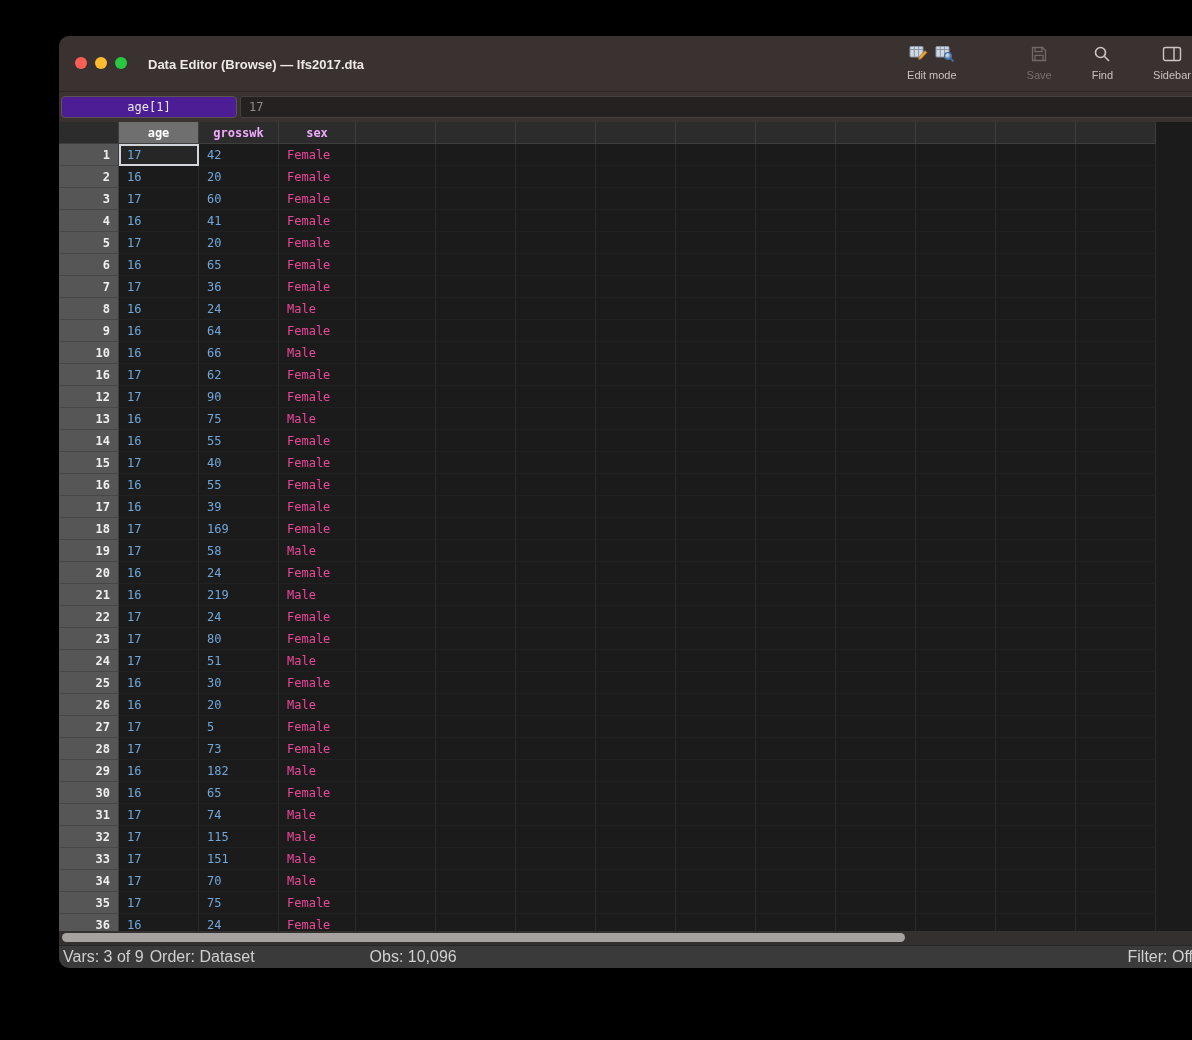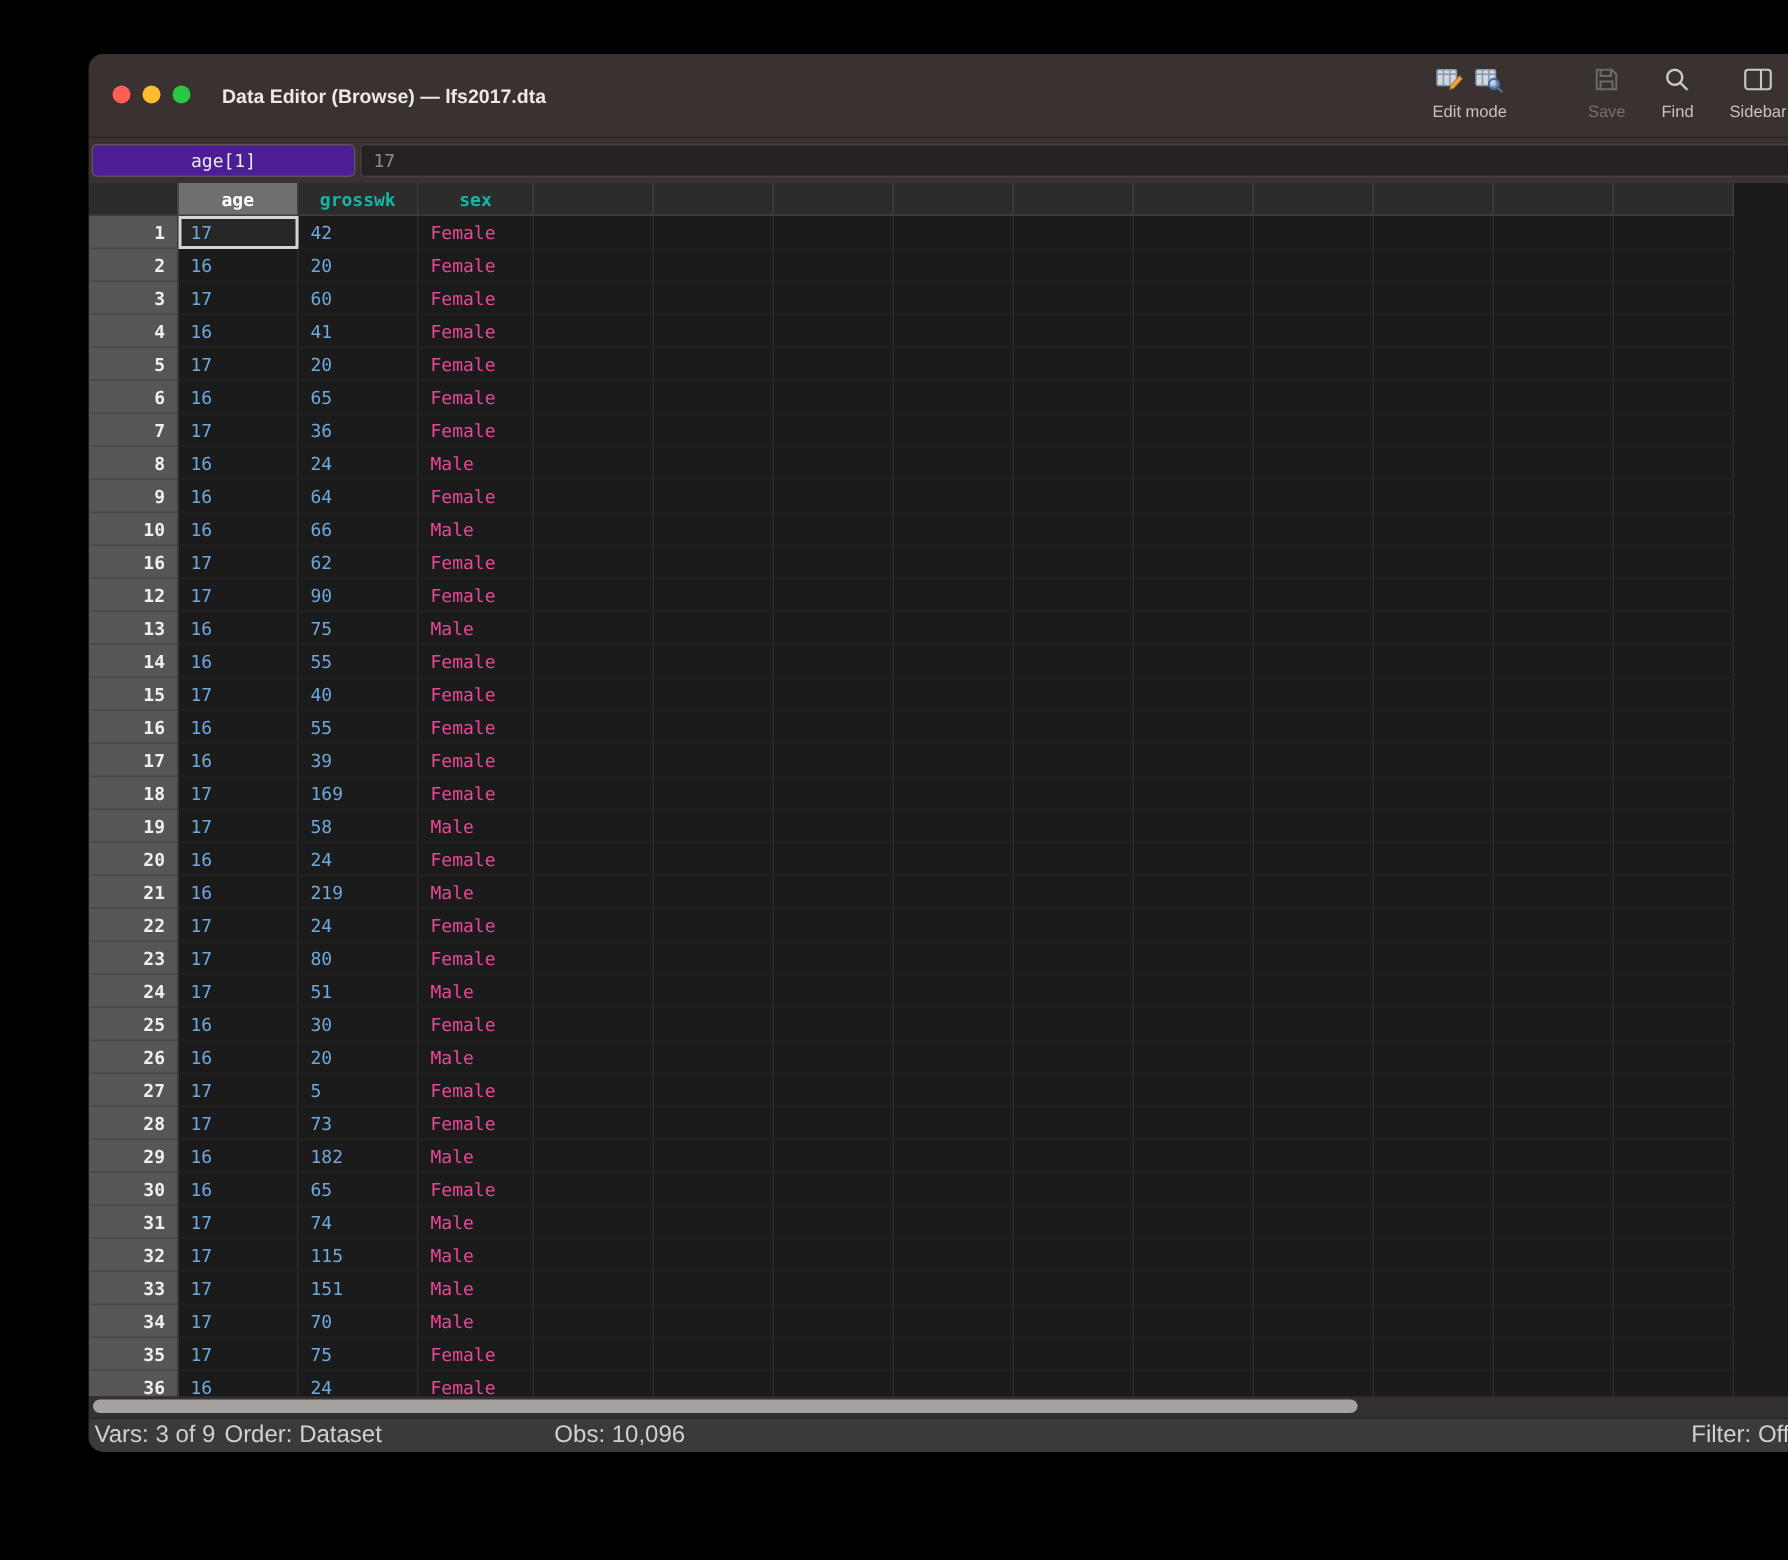--- a/index.html
+++ b/index.html
@@ -13,40 +13,40 @@
   .titlebar { height:56px; background:#3a3231; flex:0 0 auto; position:relative;
     border-bottom:1px solid #2b2525; }
   .lights { position:absolute; left:16px; top:21px; display:flex; gap:8px; }
   .light { width:12px; height:12px; border-radius:50%; }
   .light.red { background:#ff5f57; }
   .light.yellow { background:#febc2e; }
   .light.green { background:#28c840; }
   .wtitle { position:absolute; left:89px; top:50%; transform:translateY(-50%);
     color:#ece9e8; font-size:13px; font-weight:bold; white-space:nowrap; }
 
-  .toolbar { position:absolute; right:14px; top:9px; display:flex; align-items:flex-start; gap:24px; }
+  .toolbar { position:absolute; right:14px; top:9px; display:flex; align-items:flex-start; gap:40px; }
   .titem { display:flex; flex-direction:column; align-items:center; cursor:default; }
   .titem .ticonrow { height:21px; display:flex; align-items:center; gap:7px; }
   .titem .tlabel { font-size:11px; color:#c6c2c0; margin-top:3px; }
   .titem.disabled .tlabel { color:#757170; }
   .editgroup { margin-right:30px; }
 
   
   .formulabar { height:30px; background:#3a3231; flex:0 0 auto; display:flex; align-items:center;
     gap:3px; padding:0 2px; }
   .cellref { width:176px; height:22px; background:#4c1d95; border:1px solid #5d5351; border-radius:4px;
     color:#ece9e8; font:12px "DejaVu Sans Mono",monospace; display:flex; align-items:center; justify-content:center; }
   .valuefield { flex:1; height:22px; background:#252120; border:1px solid #453f3d; border-radius:3px;
     color:#8e8b8a; font:12px "DejaVu Sans Mono",monospace; display:flex; align-items:center; padding:0 8px; }
 
   
   .gridwrap { flex:1 1 auto; position:relative; overflow:hidden; background:#1b1b1b; }
   .headerrow { display:flex; height:22px; }
   .hcell { flex:0 0 auto; background:#2c2c2c; border-right:1px solid #3e3e3e; border-bottom:1px solid #3e3e3e;
-    color:#14b8a6; font:bold 12px "DejaVu Sans Mono",monospace;
+    color:#f0abfc; font:bold 12px "DejaVu Sans Mono",monospace;
     display:flex; align-items:center; justify-content:center; }
   .hcell.corner { width:60px; }
   .hcell.selected { background:#6f6f6f; color:#ffffff; }
   .col-age { width:80px; } .col-grosswk { width:80px; } .col-sex { width:77px; } .col-empty { width:80px; }
 
   .row { display:flex; height:22px; flex:0 0 auto; }
   .rownum { flex:0 0 auto; width:60px; background:#565656; border-right:1px solid #3a3a3a;
     border-bottom:1px solid #474747; color:#efefef; font:bold 12px "DejaVu Sans Mono",monospace;
     display:flex; align-items:center; justify-content:flex-end; padding-right:8px; }
   .dcell { flex:0 0 auto; border-right:1px solid #2a2a2a; border-bottom:1px solid #212121;

